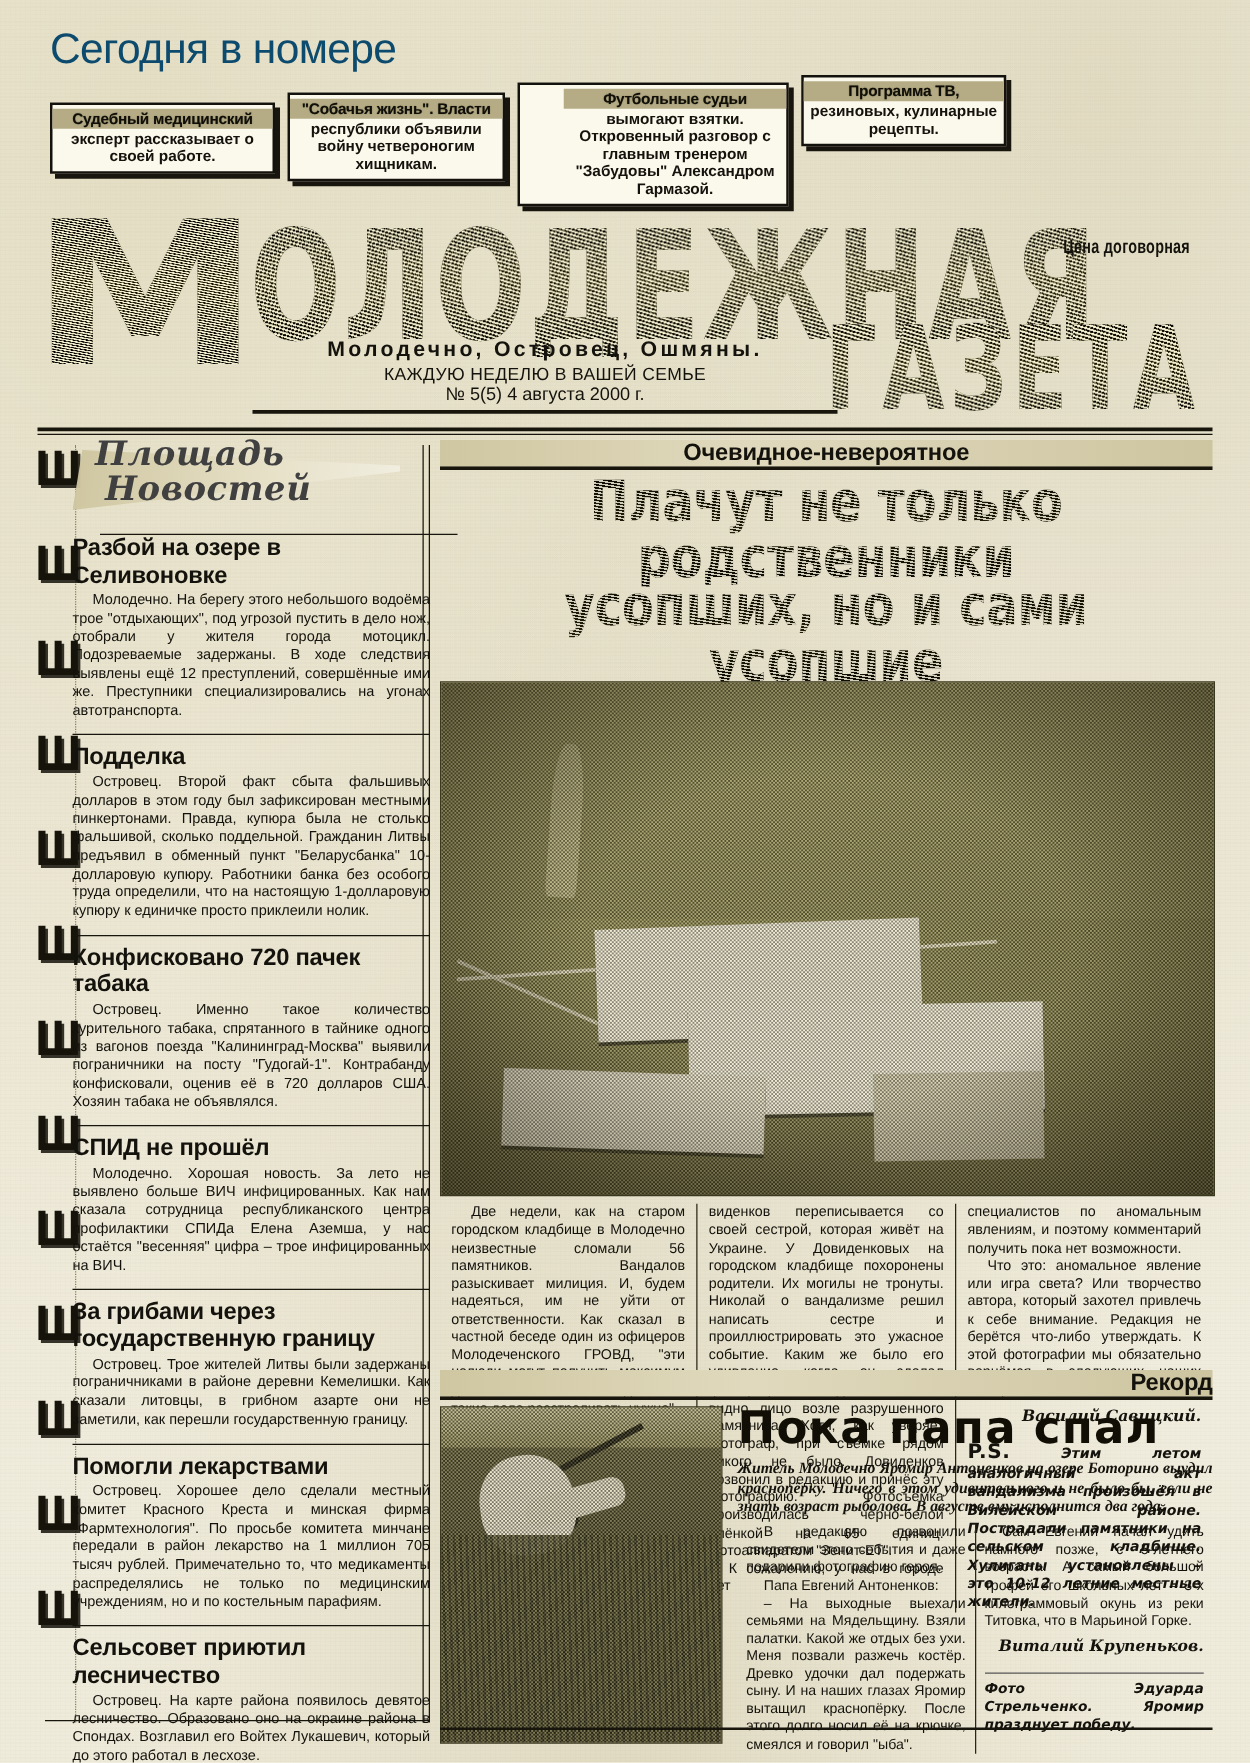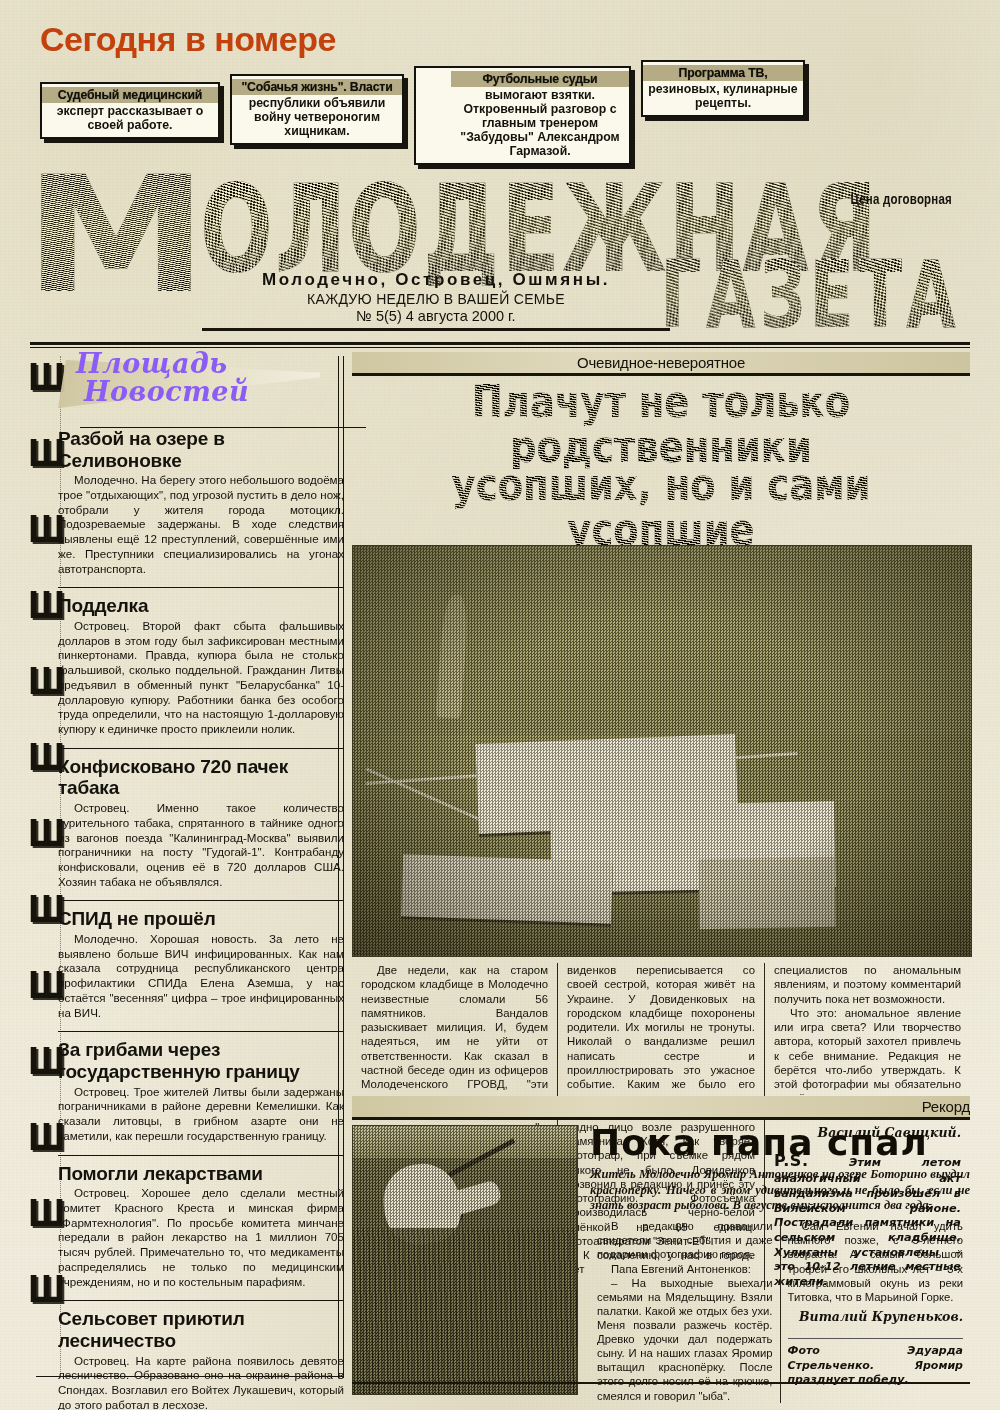--- a/index.html
+++ b/index.html
@@ -26,22 +26,22 @@
     position:absolute;inset:0;opacity:.20;pointer-events:none;
     background-image:
       repeating-linear-gradient(0deg, rgba(120,110,70,.10) 0 1px, rgba(0,0,0,0) 1px 3px),
       repeating-linear-gradient(90deg, rgba(120,110,70,.08) 0 1px, rgba(0,0,0,0) 1px 4px);
   }
   .page{position:absolute;inset:0;}
 
   
   #teaser-strip{position:absolute;left:38px;top:22px;width:930px;}
   .today-title{
-    font-size:34px;font-weight:bold;letter-spacing:-.5px;
-    line-height:1;margin:0 0 4px 2px;color:#c2410c;
+    font-size:34px;font-weight:normal;letter-spacing:-.5px;
+    line-height:1;margin:0 0 4px 2px;color:#0c4a6e;
   }
   .teaser-row{display:flex;align-items:flex-start;gap:10px;margin-left:2px;}
   .teaser-box{
     position:relative;background:#fbf8ec;
     border:2.5px solid #14120c;
     box-shadow:4px 4px 0 #17150d;
     padding:3px 5px 5px;
     text-align:center;
     font-size:12.3px;line-height:1.14;font-weight:bold;
   }
@@ -138,21 +138,21 @@
     position:absolute;left:0;top:4px;width:262px;height:48px;
     background:linear-gradient(100deg,#cdc49d,#e7e1c8 60%,#f2efe2);
     clip-path:polygon(3% 0, 100% 26%, 100% 36%, 0 100%);
     opacity:.95;
   }
   #news-banner .hw{
     position:absolute;left:18px;top:-6px;width:268px;
     font-family:"DejaVu Serif", serif;
     font-style:italic;font-weight:bold;
     font-size:27px;line-height:1.05;
-    color:#8b5cf6;letter-spacing:.5px;
+    color:#404040;letter-spacing:.5px;
   }
   #news-banner .hw .l2{display:block;margin-left:8px;}
   #news-banner-rule{
     position:absolute;left:22px;bottom:-2px;width:286px;height:0;
     border-top:1.6px solid #17150c;
   }
 
   
   .side-art{margin:0 0 11px 22px;width:286px;}
   .side-art + .side-art{border-top:1.4px solid #17150c;padding-top:7px;}
@@ -168,21 +168,21 @@
 
   
   #main-col{position:absolute;left:352px;top:352px;width:618px;}
 
   .kicker-bar{
     position:relative;height:21px;
     background:linear-gradient(90deg,#cfc7a1,#e0d9bd 40%,#cdc5a0);
     text-align:center;
   }
   .kicker-bar span{
-    font-size:15px;font-weight:normal;letter-spacing:-.2px;line-height:21px;
+    font-size:19px;font-weight:bold;letter-spacing:-.2px;line-height:21px;
   }
   .kicker-rule{border-top:3px solid #17150c;margin-top:0;}
 
   #lead-headline{
     text-align:center;margin:3px 0 4px;
   }
   #lead-headline .hl{
     display:block;
     font-family:"DejaVu Sans", sans-serif;
     font-weight:bold;font-size:37px;line-height:1.0;

